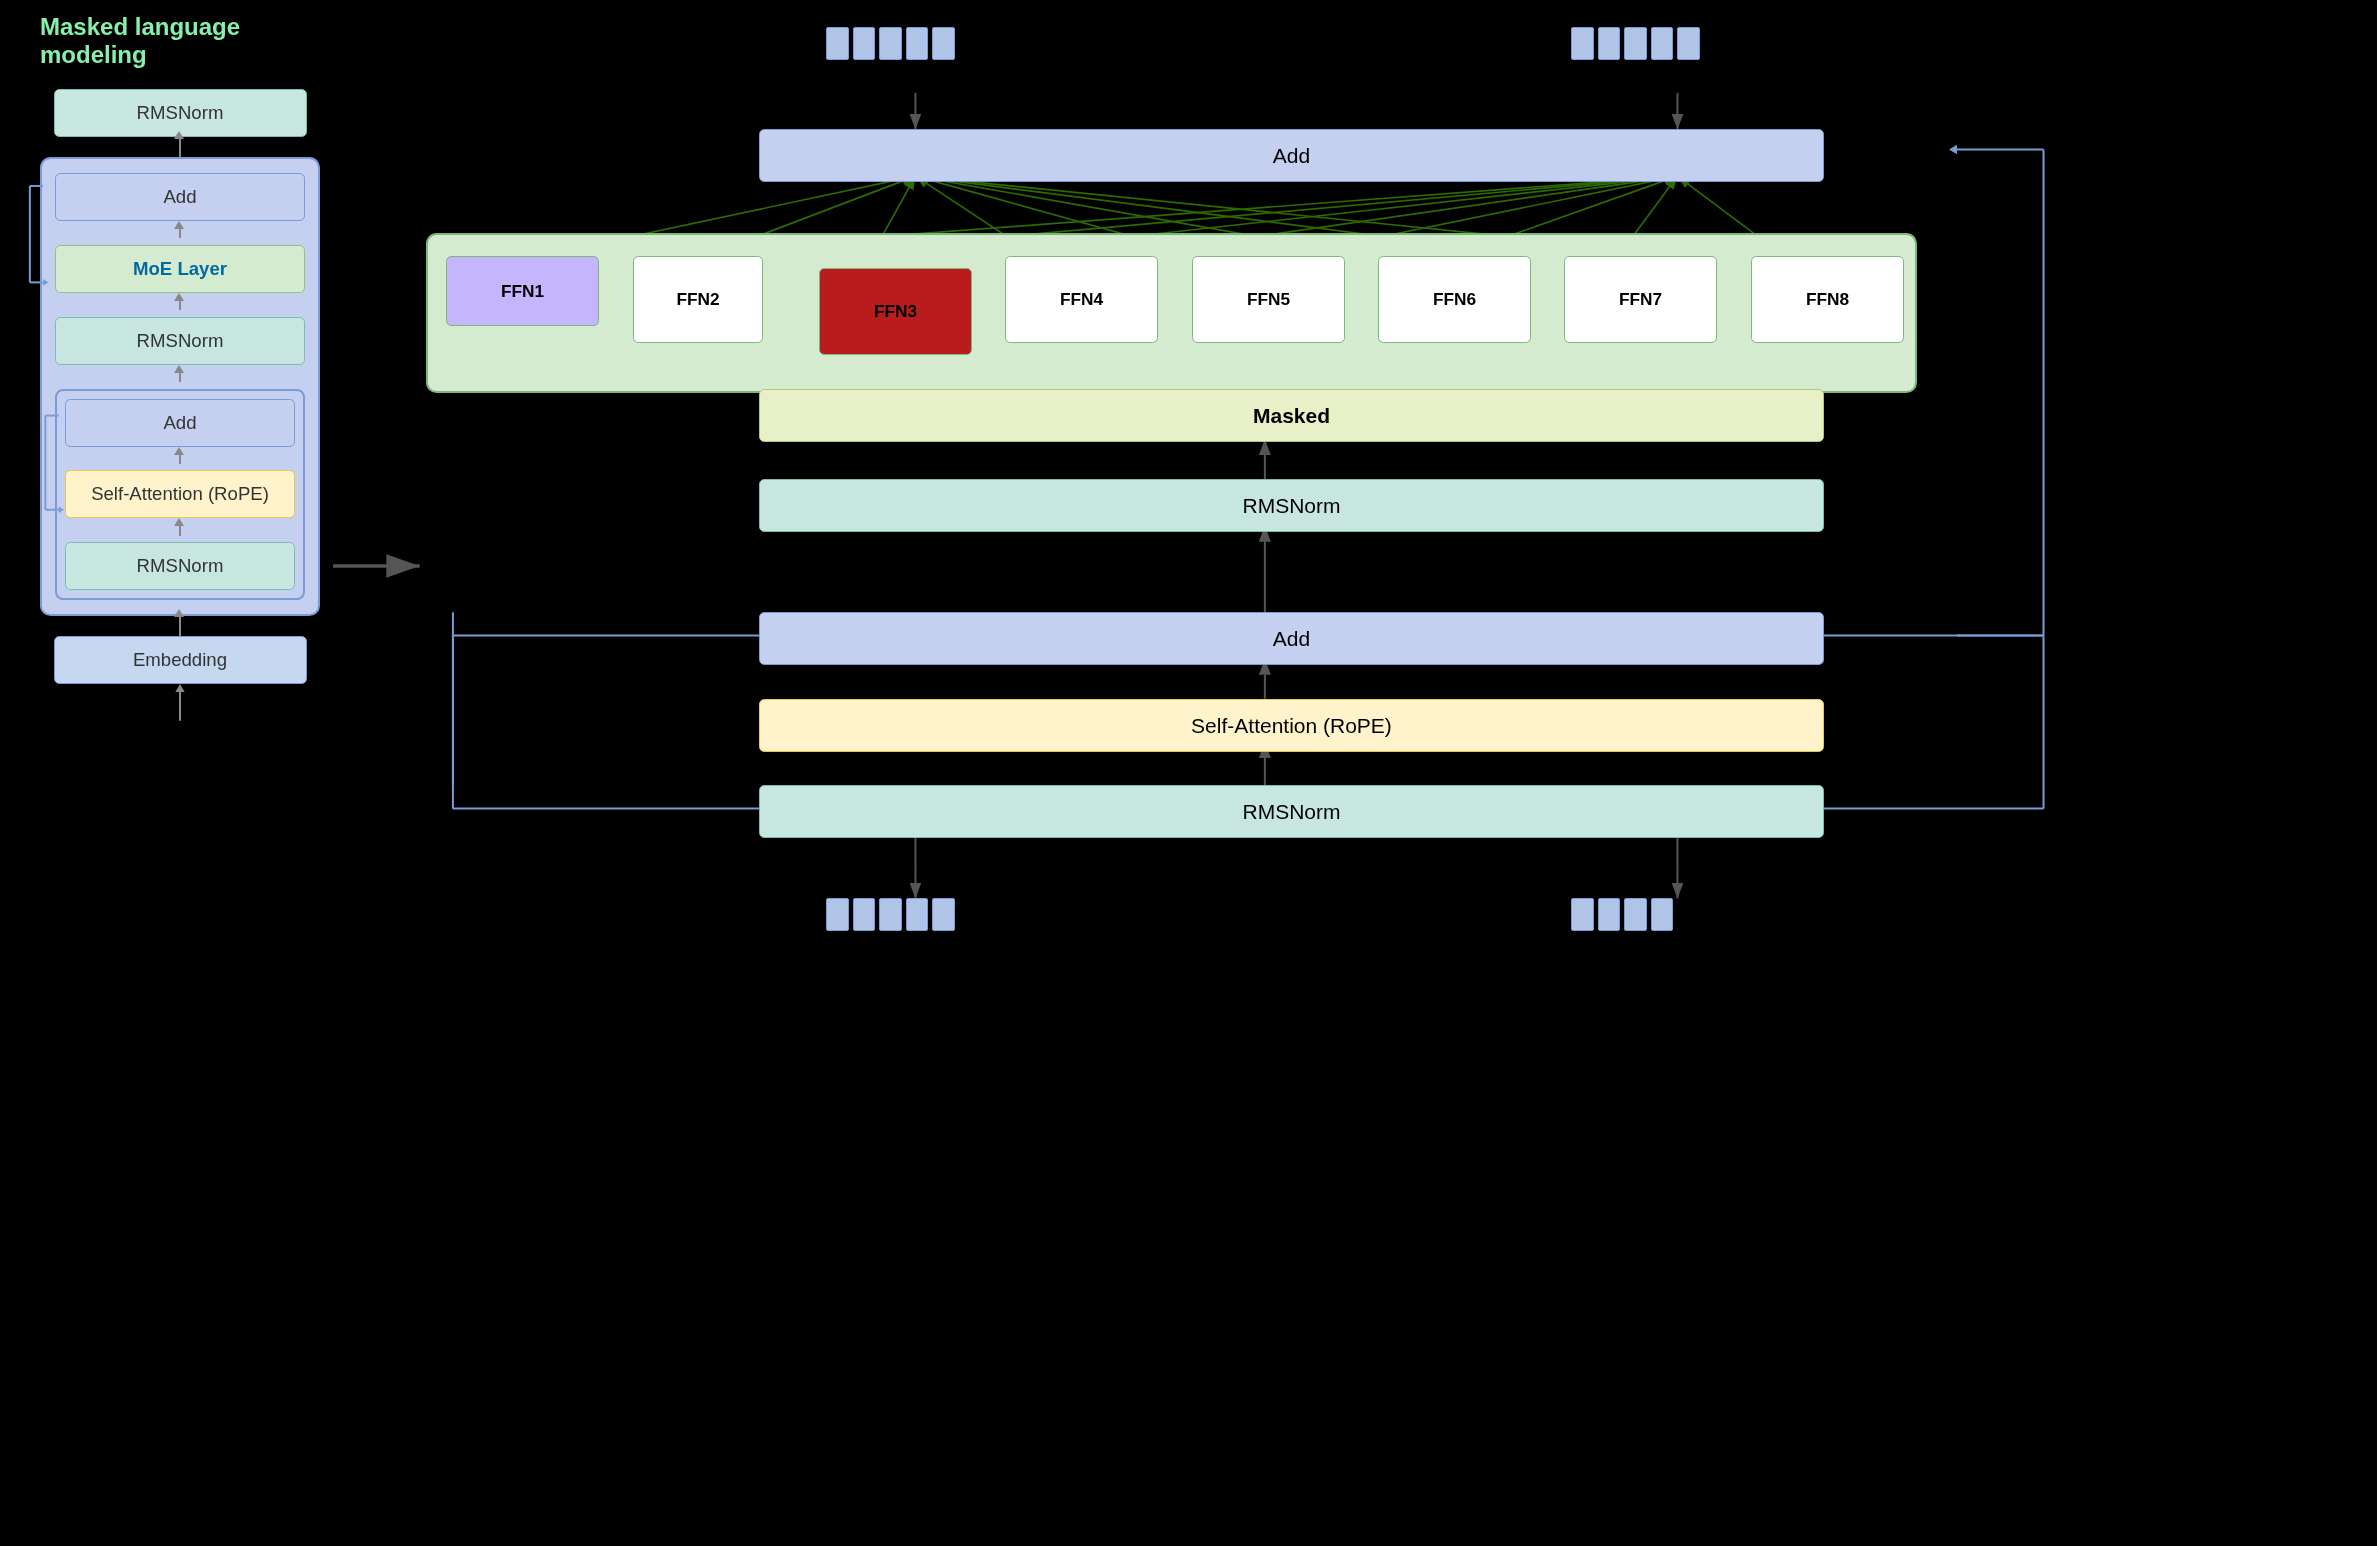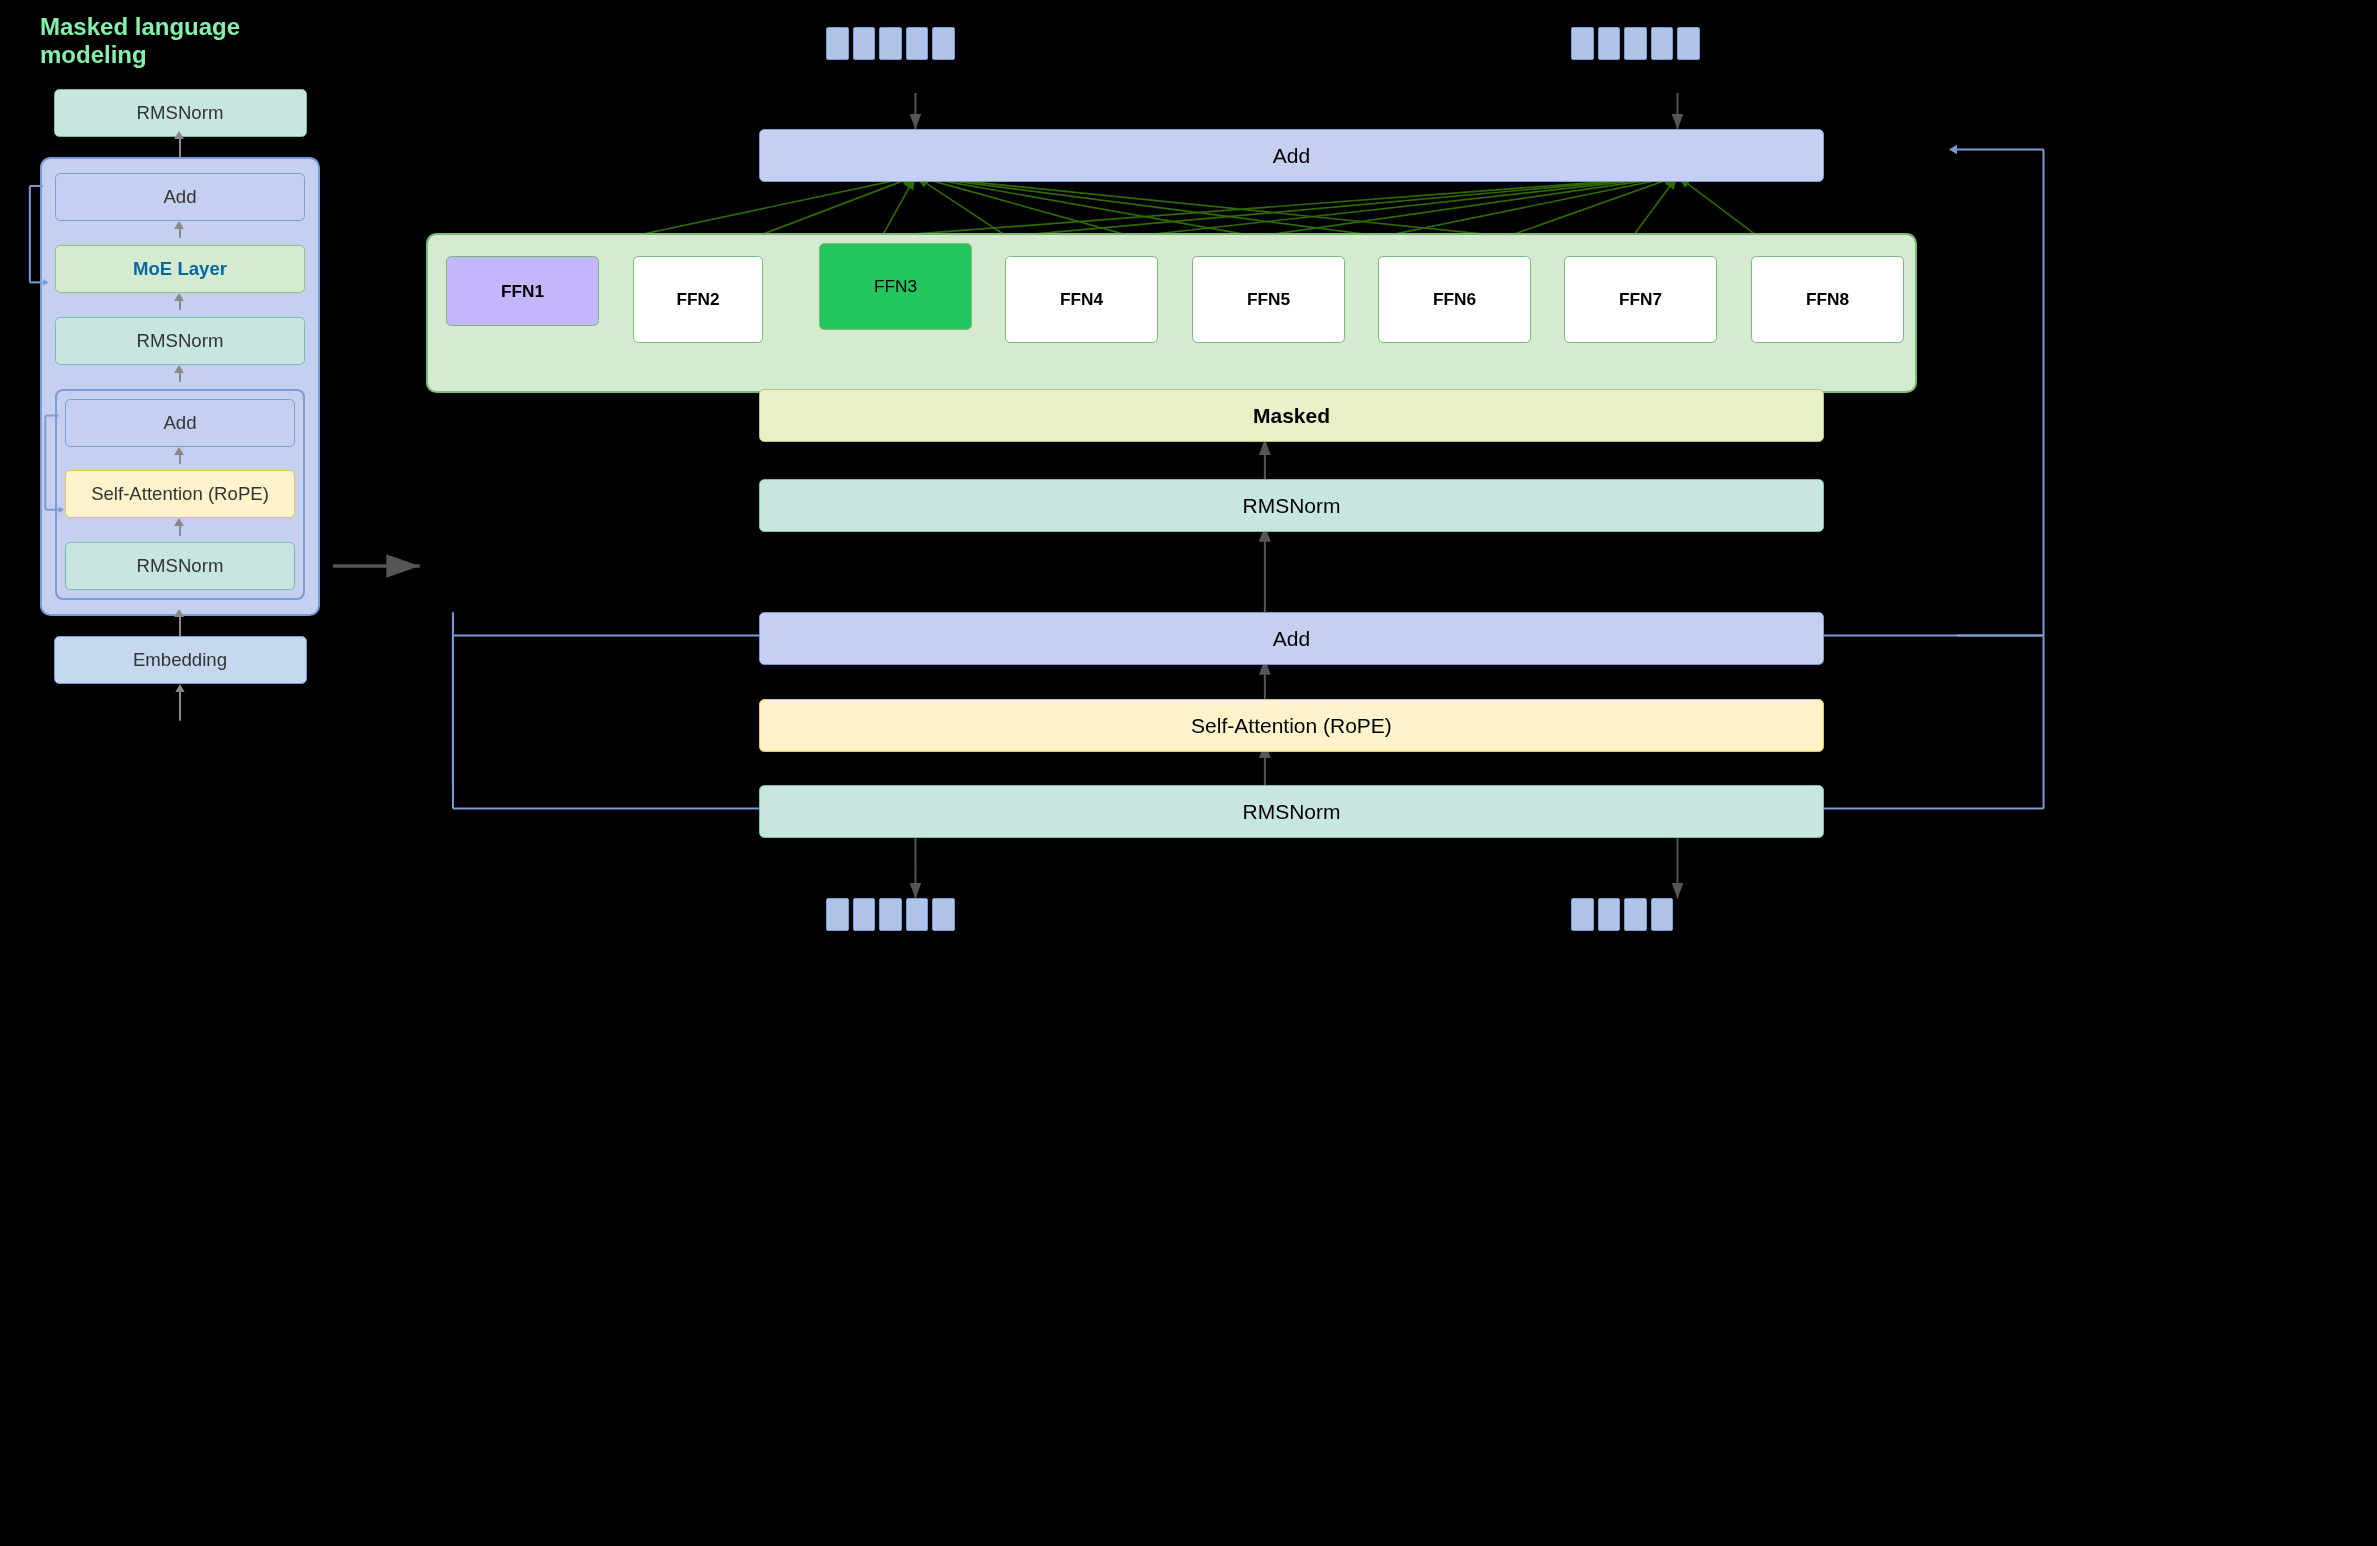--- a/index.html
+++ b/index.html
@@ -321,21 +321,21 @@
   </div>
 
   <div class="r-box" style="left:346px;top:116px;width:1065px;height:53px;background:#C5D0F0;border:1.3px solid #7B9BD4;font-size:21px;">Add</div>
 
   <div style="position:absolute;left:13.3px;top:220px;width:1491px;height:160px;
               border:2px solid #7BB87A;border-radius:10.6px;background:#D4EBD0;">
   </div>
 
   <div class="r-box" style="left:33px;top:243px;width:153px;height:70px;background:#c4b5fd;border:1.3px solid #7BB87A;font-size:17.3px;font-weight:bold;">FFN1</div>
   <div class="r-box" style="left:220px;top:243px;width:130px;height:87px;background:#fff;border:1.3px solid #7BB87A;font-size:17.3px;font-weight:bold;">FFN2</div>
-  <div class="r-box" style="left:406px;top:230px;width:153px;height:87px;background:#22c55e;border:1.3px solid #7BB87A;font-size:17.3px;font-weight:normal;">FFN3</div>
+  <div class="r-box" style="left:406px;top:255px;width:153px;height:87px;background:#b91c1c;border:1.3px solid #7BB87A;font-size:17.3px;font-weight:bold;">FFN3</div>
   <div class="r-box" style="left:592px;top:243px;width:153px;height:87px;background:#fff;border:1.3px solid #7BB87A;font-size:17.3px;font-weight:bold;">FFN4</div>
   <div class="r-box" style="left:779px;top:243px;width:153px;height:87px;background:#fff;border:1.3px solid #7BB87A;font-size:17.3px;font-weight:bold;">FFN5</div>
   <div class="r-box" style="left:965px;top:243px;width:153px;height:87px;background:#fff;border:1.3px solid #7BB87A;font-size:17.3px;font-weight:bold;">FFN6</div>
   <div class="r-box" style="left:1151px;top:243px;width:153px;height:87px;background:#fff;border:1.3px solid #7BB87A;font-size:17.3px;font-weight:bold;">FFN7</div>
   <div class="r-box" style="left:1338px;top:243px;width:153px;height:87px;background:#fff;border:1.3px solid #7BB87A;font-size:17.3px;font-weight:bold;">FFN8</div>
 
   <div class="r-box" style="left:346px;top:376px;width:1065px;height:53px;background:#E8F0C8;border:1.3px solid #B0C87A;font-size:21px;font-weight:bold;">Masked</div>
 
   <div class="r-box" style="left:346px;top:466px;width:1065px;height:53px;background:#C8E6E0;border:1.3px solid #7BBCB0;font-size:21px;">RMSNorm</div>
 

